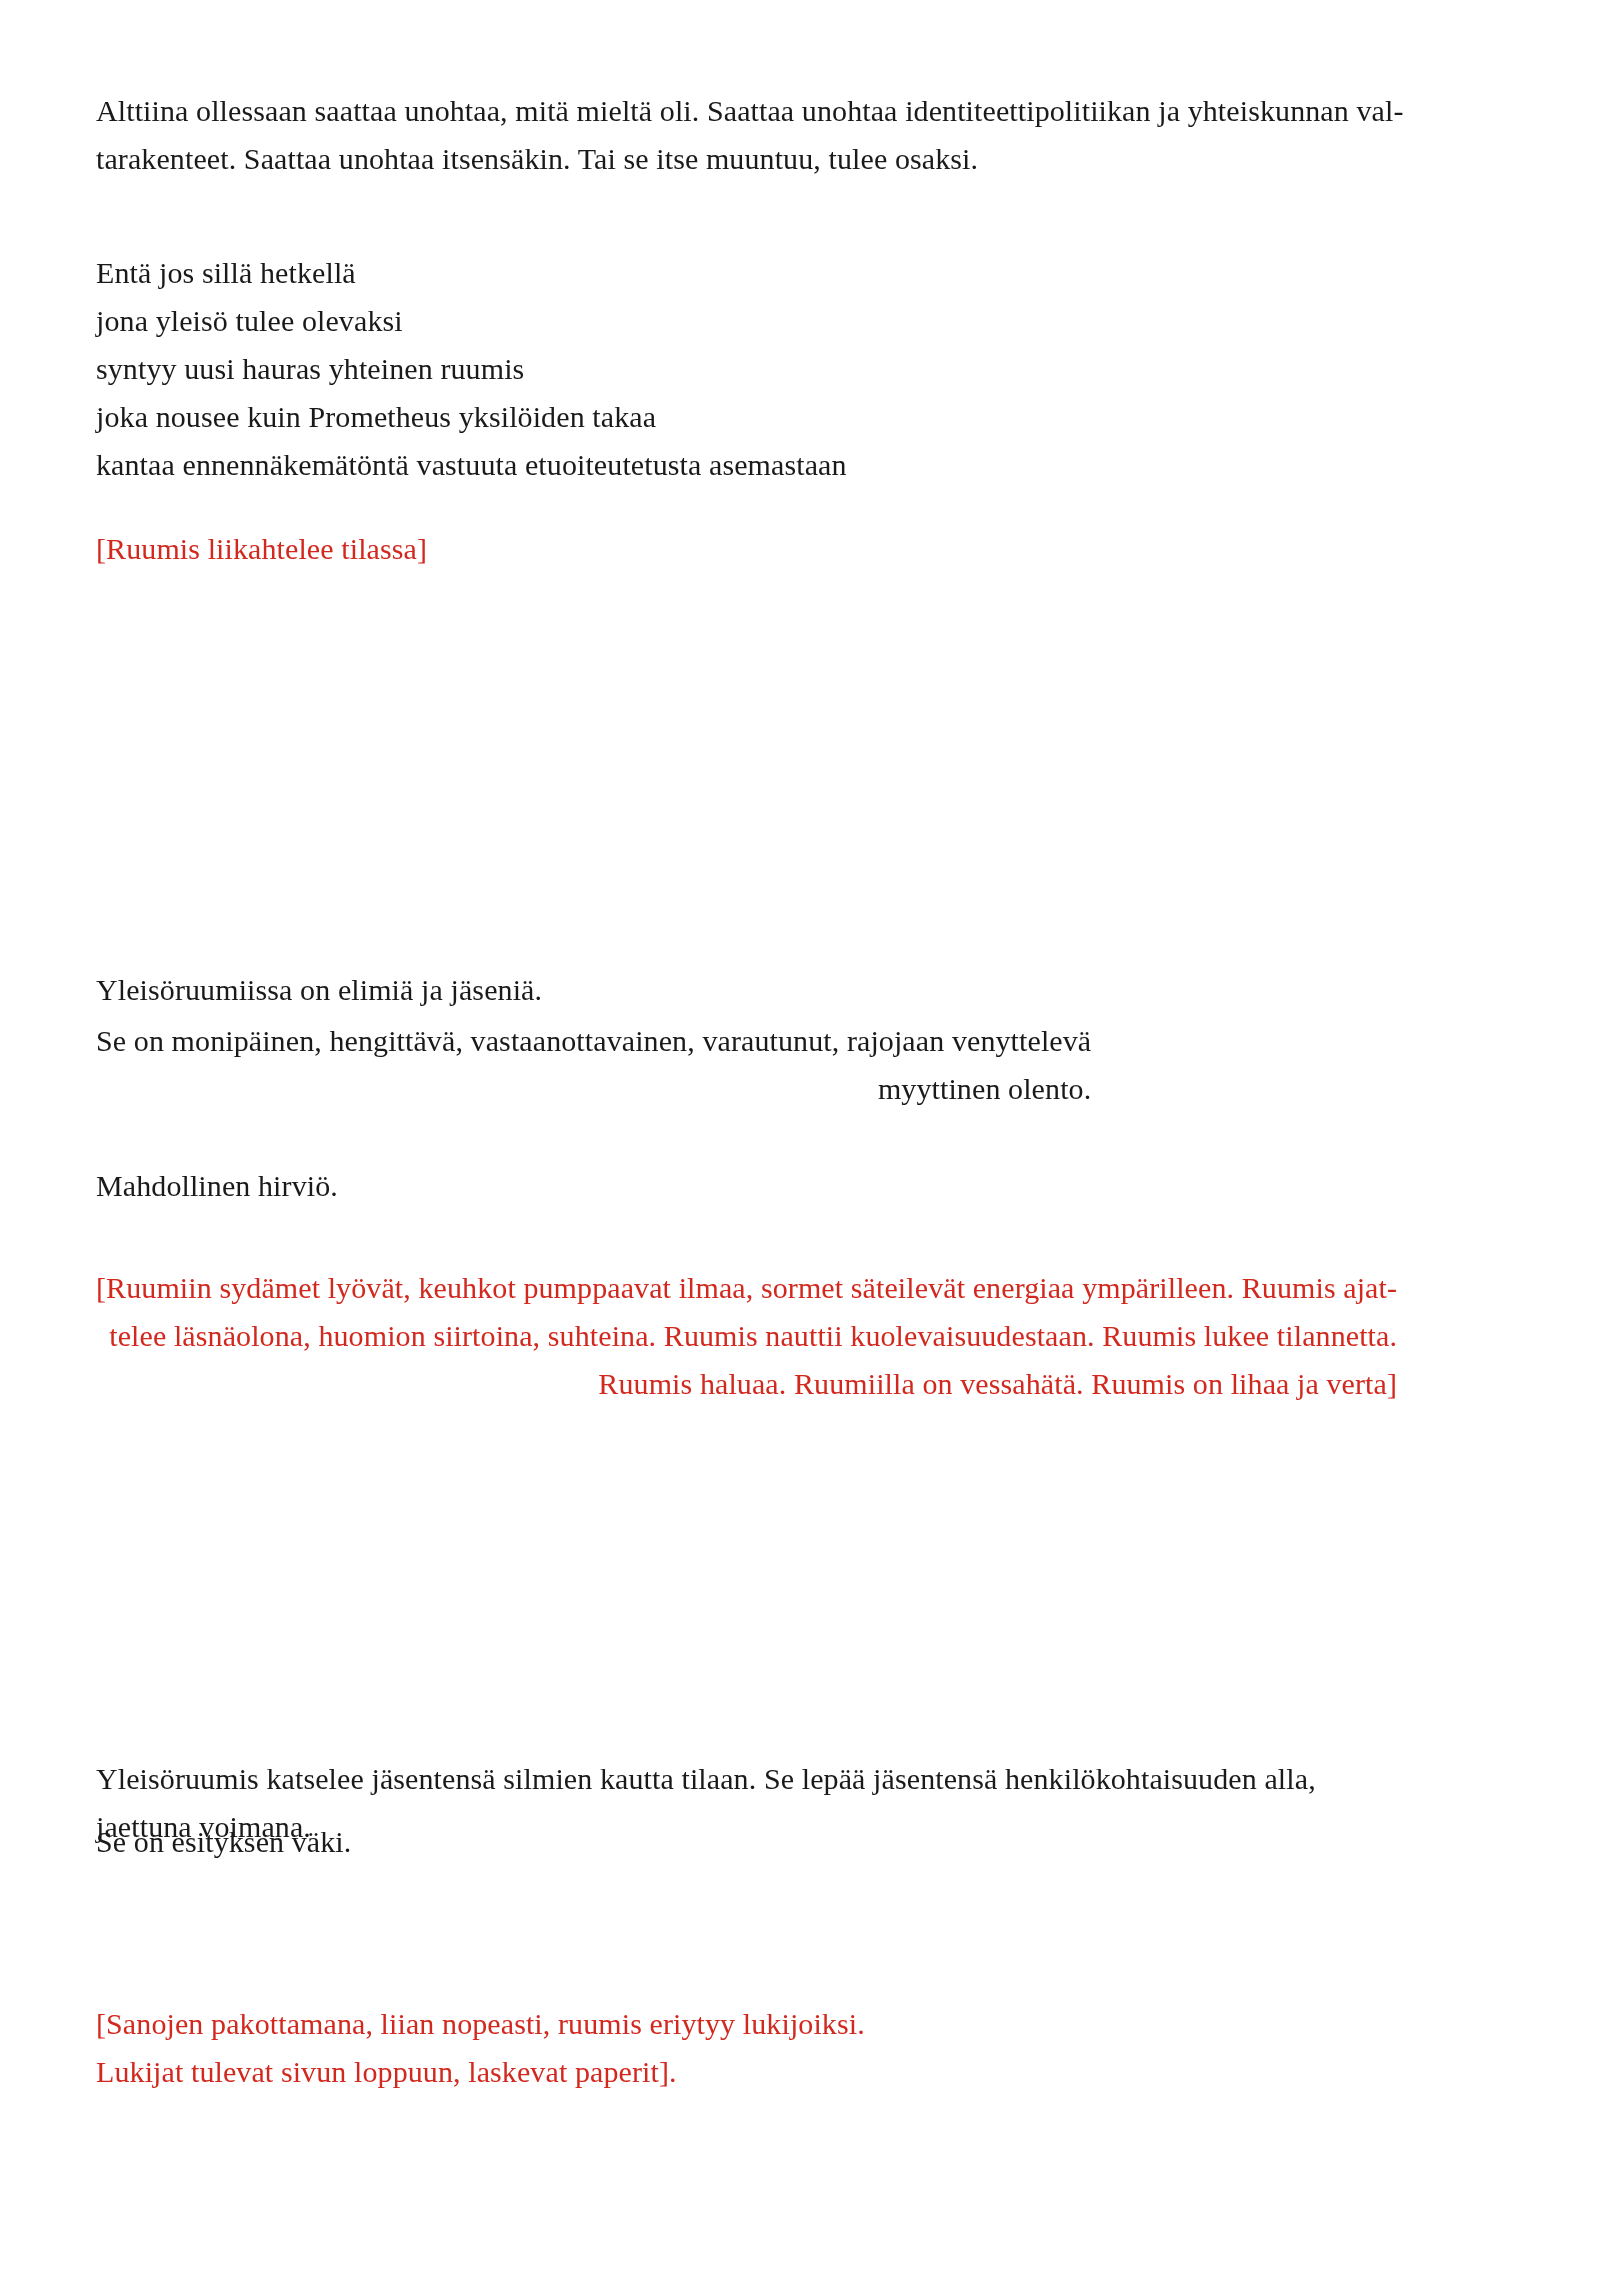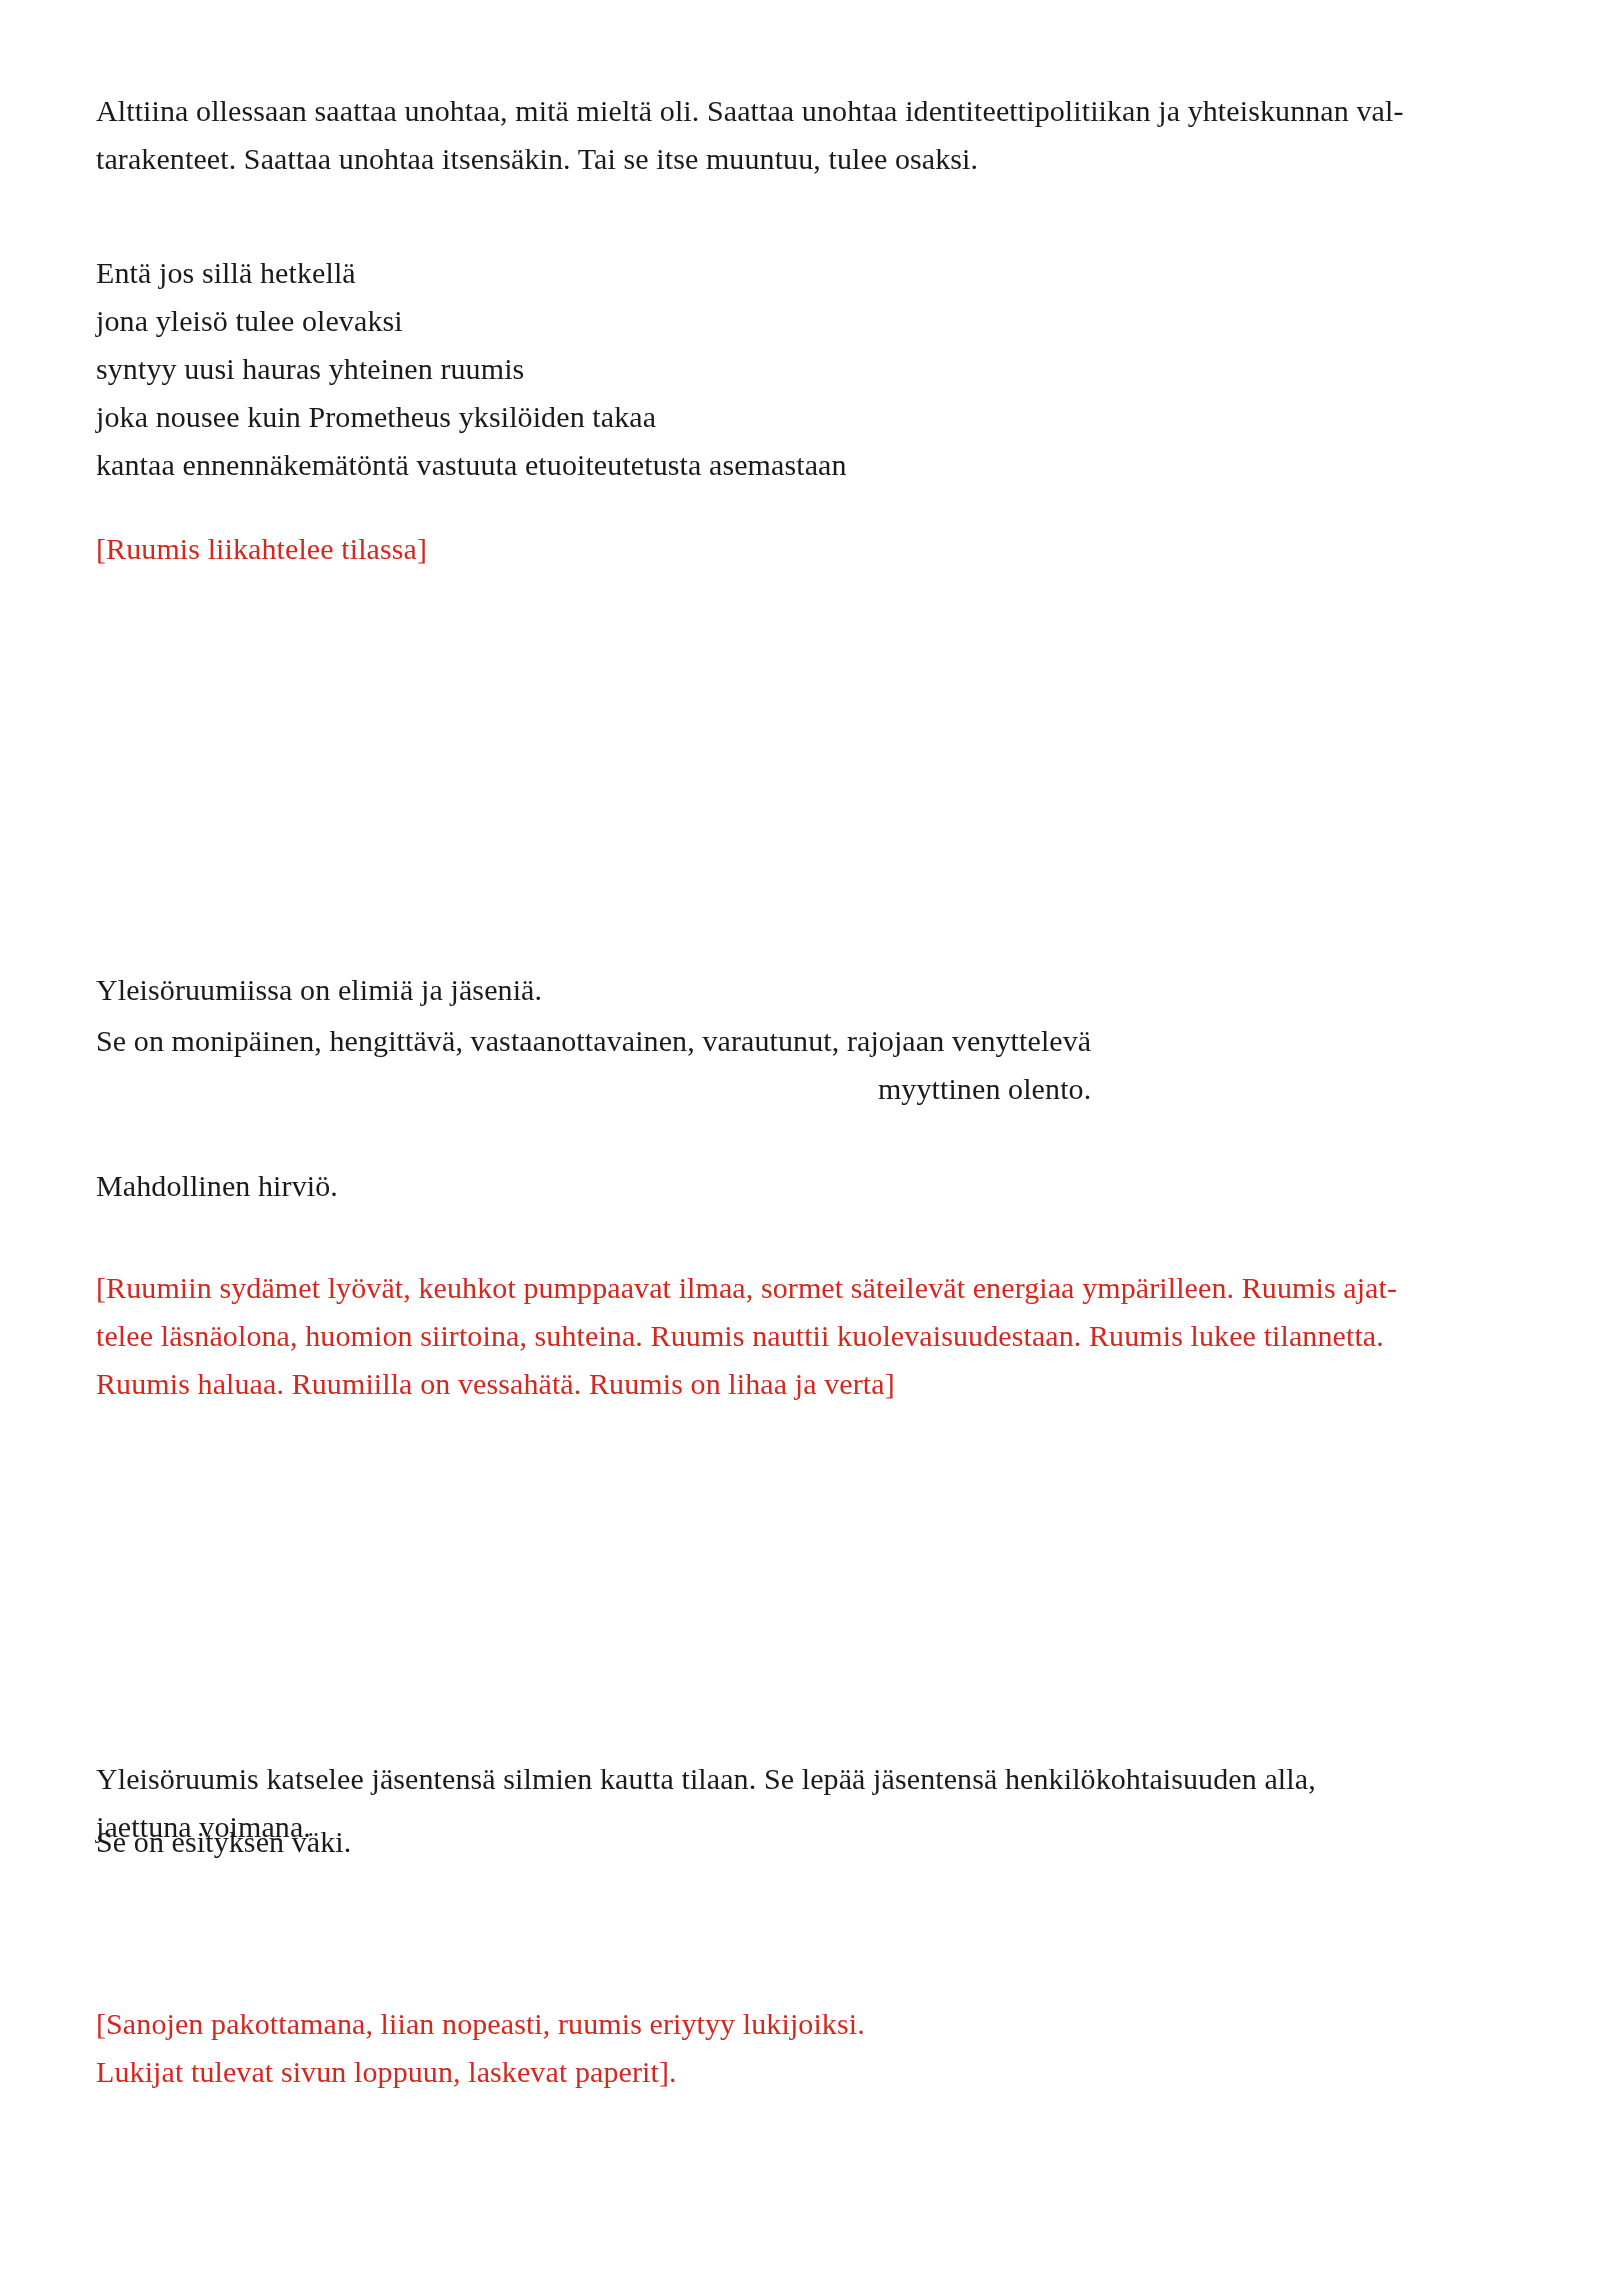--- a/index.html
+++ b/index.html
@@ -48,21 +48,21 @@
 
   <div class="block red" style="top: 525px;">[Ruumis liikahtelee tilassa]</div>
 
   <div class="block black" style="top: 966px;">Yleisöruumiissa on elimiä ja jäseniä.</div>
 
   <div class="block black" style="top: 1017px; text-align: right;">Se on monipäinen, hengittävä, vastaanottavainen, varautunut, rajojaan venyttelevä
 myyttinen olento.</div>
 
   <div class="block black" style="top: 1162px;">Mahdollinen hirviö.</div>
 
-  <div class="block red" style="top: 1264px;">[Ruumiin sydämet lyövät, keuhkot pumppaavat ilmaa, sormet säteilevät energiaa ympärilleen. Ruumis ajat-
+  <div class="block red" style="top: 1264px; text-align: right;">[Ruumiin sydämet lyövät, keuhkot pumppaavat ilmaa, sormet säteilevät energiaa ympärilleen. Ruumis ajat-
 telee läsnäolona, huomion siirtoina, suhteina. Ruumis nauttii kuolevaisuudestaan. Ruumis lukee tilannetta.
 Ruumis haluaa. Ruumiilla on vessahätä. Ruumis on lihaa ja verta]</div>
 
   <div class="block black" style="top: 1755px;">Yleisöruumis katselee jäsentensä silmien kautta tilaan. Se lepää jäsentensä henkilökohtaisuuden alla,
 jaettuna voimana.</div>
 
   <div class="block black" style="top: 1818px;">Se on esityksen väki.</div>
 
   <div class="block red" style="top: 2000px;">[Sanojen pakottamana, liian nopeasti, ruumis eriytyy lukijoiksi.
 Lukijat tulevat sivun loppuun, laskevat paperit].</div>

